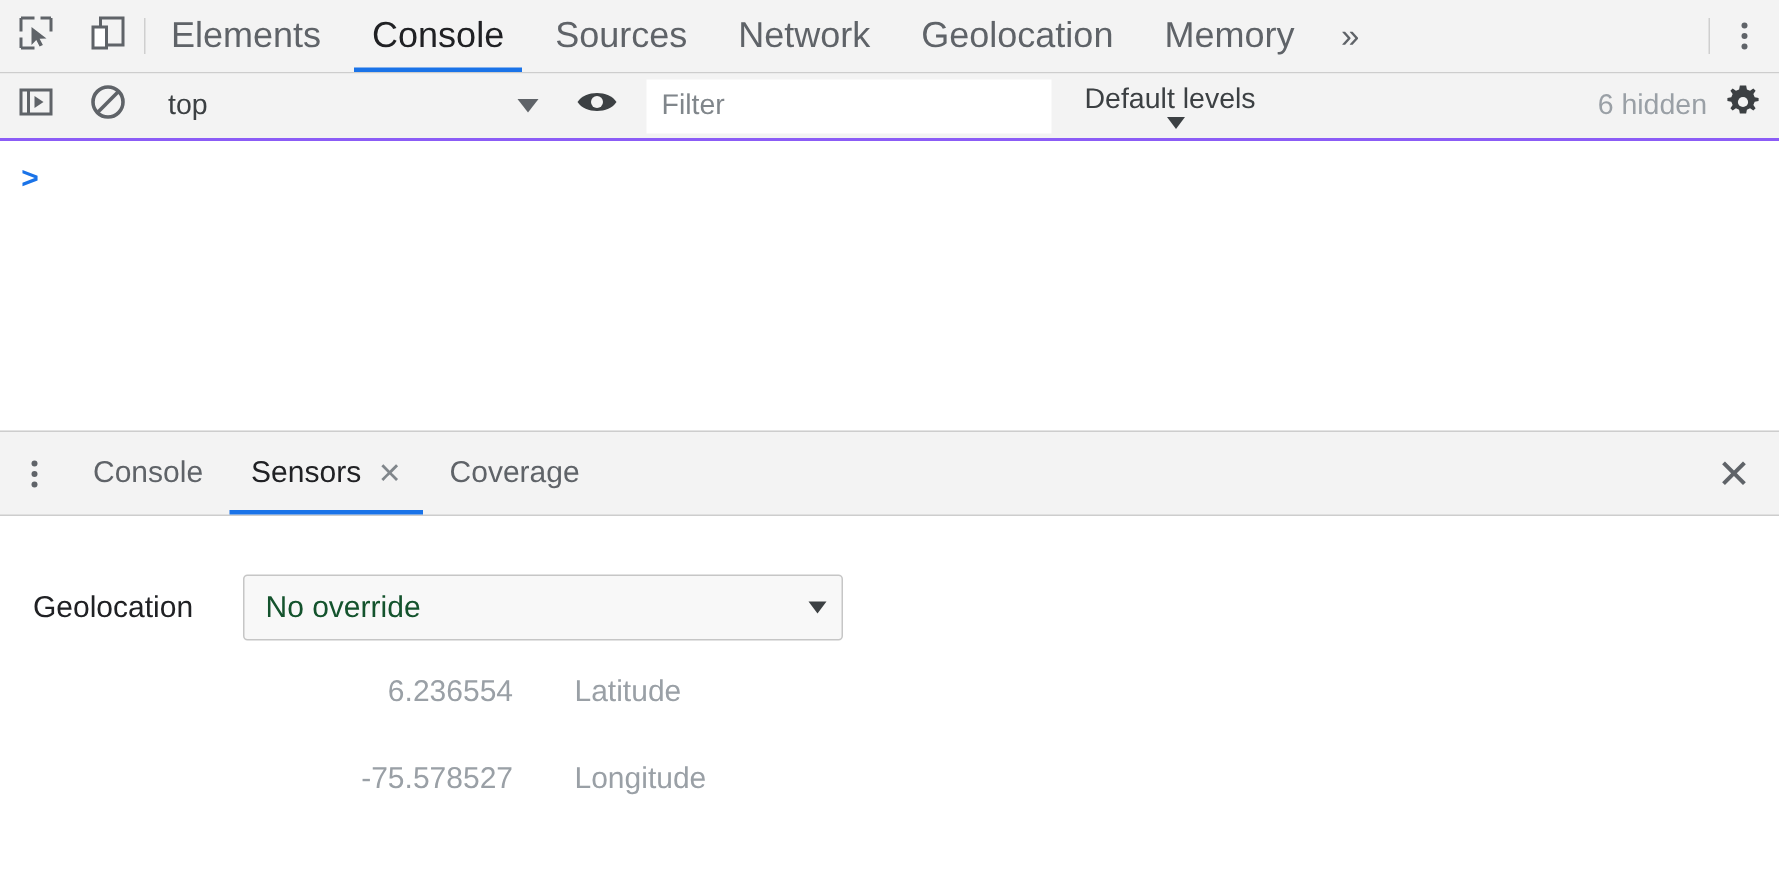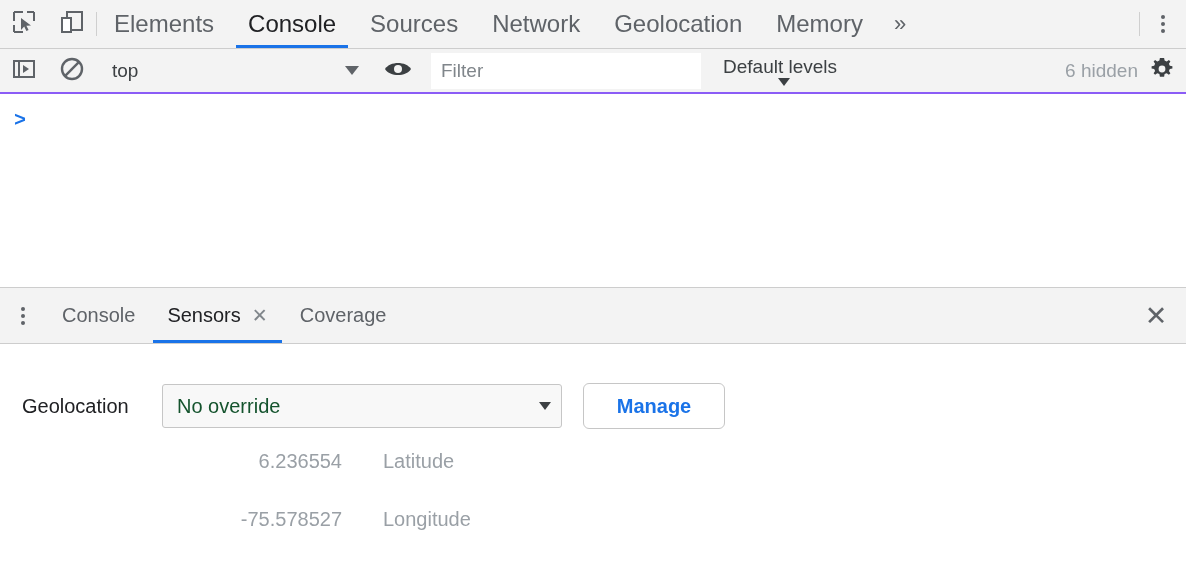--- a/index.html
+++ b/index.html
@@ -465,21 +465,20 @@
 <div class="sensors-panel">
 
   <div class="geo-row">
     <div class="geo-label">Geolocation</div>
 
     <div class="geo-select">
       <span class="sel-text">No override</span>
       <span class="sel-arrow"></span>
     </div>
 
-    <div class="manage-btn">Manage</div>
   </div>
 
   <div class="coord-row lat">
     <div class="coord-value">6.236554</div>
     <div class="coord-label">Latitude</div>
   </div>
 
   <div class="coord-row lon">
     <div class="coord-value">-75.578527</div>
     <div class="coord-label">Longitude</div>

